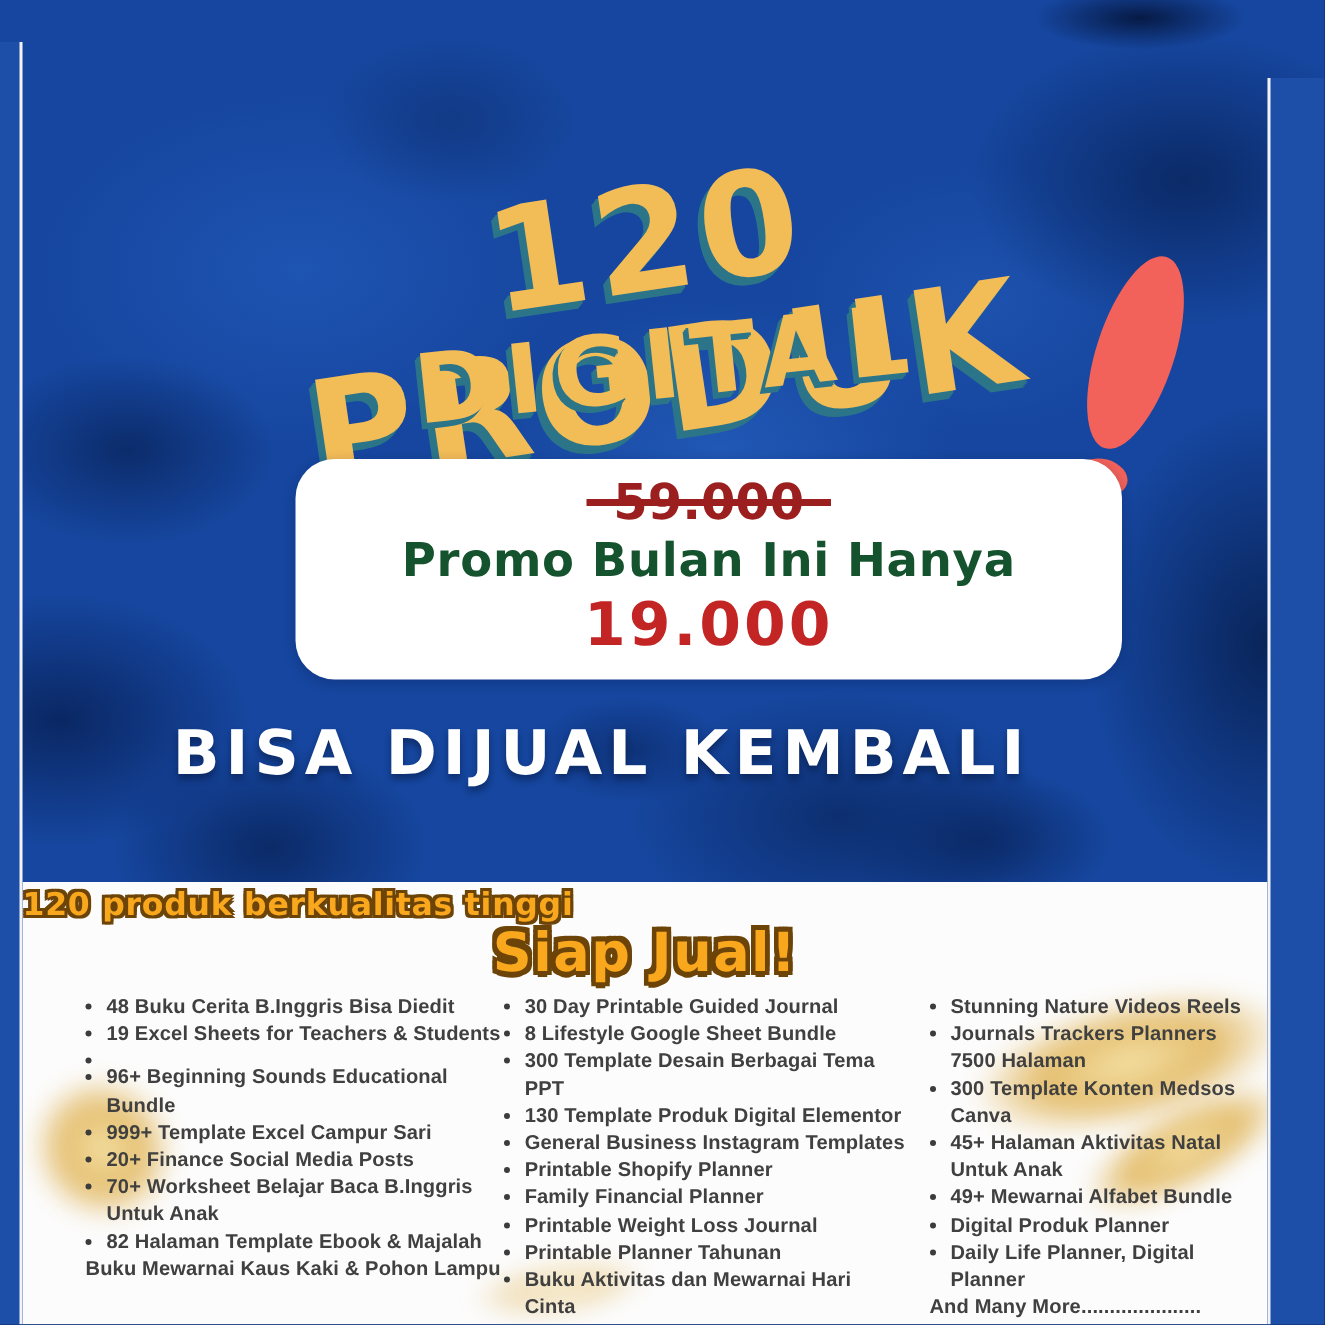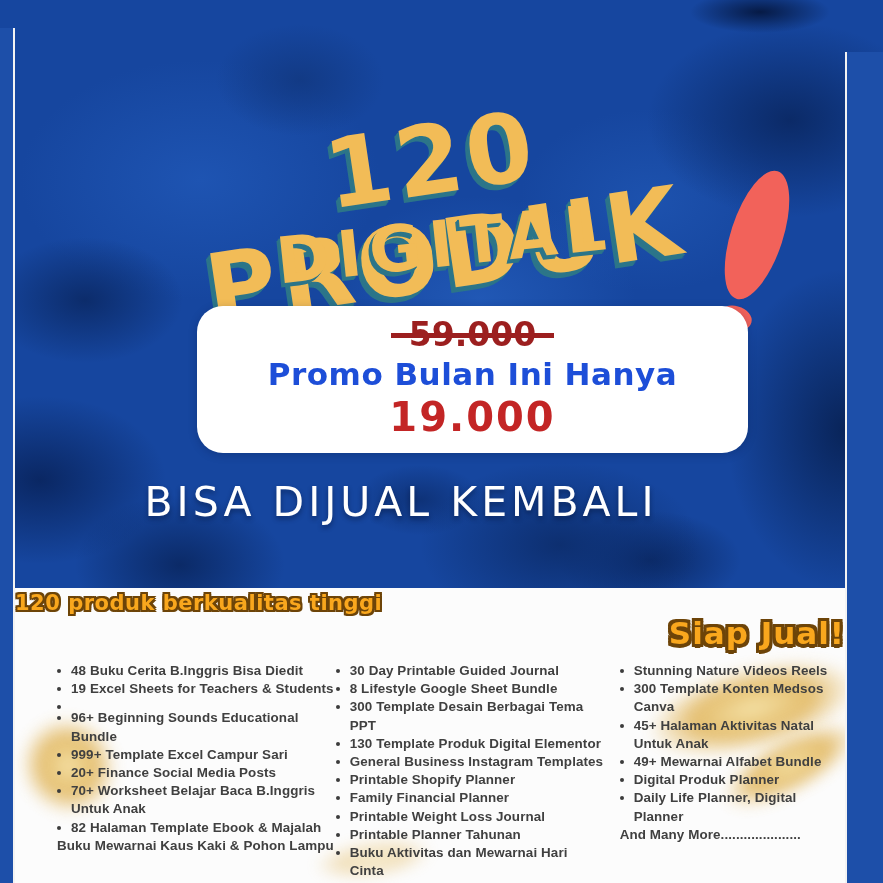--- a/index.html
+++ b/index.html
@@ -44,44 +44,44 @@
   .exclaim .dotp{position:absolute;left:718px;top:306px;width:34px;height:24px;
     background:#f2625a;border-radius:50%;transform:rotate(15deg);}
 
   
   .price-card{position:absolute;left:197px;top:306px;width:551px;height:147px;
     background:#ffffff;border-radius:26px;z-index:5;text-align:center;
     box-shadow:0 2px 8px rgba(5,20,60,.25);padding-top:10px;box-sizing:border-box;}
   .price-old{font-size:33px;font-weight:bold;color:#9c1f1f;line-height:38px;}
   .price-old .strike{display:inline-block;padding:0 18px;
     background:linear-gradient(to bottom,transparent 44%,#9c1f1f 44%,#9c1f1f 57%,transparent 57%);}
-  .price-promo{font-size:31px;font-weight:bold;color:#1d4ed8;line-height:40px;letter-spacing:.5px;}
+  .price-promo{font-size:31px;font-weight:bold;color:#14532d;line-height:40px;letter-spacing:.5px;}
   .price-new{font-size:40px;font-weight:bold;color:#c32525;line-height:46px;letter-spacing:2px;}
 
   
   .resell{position:absolute;left:0;top:478px;width:802px;text-align:center;z-index:3;
-    font-size:41px;font-weight:normal;color:#ffffff;letter-spacing:4px;
+    font-size:41px;font-weight:bold;color:#ffffff;letter-spacing:4px;
     text-shadow:0 3px 5px rgba(5,15,45,.45);}
 
   
   .panel{position:absolute;left:15px;top:588px;width:830px;height:295px;
     background:#fcfcfc;z-index:5;overflow:hidden;}
   .gold{position:absolute;border-radius:50%;filter:blur(7px);opacity:.75;
     background:radial-gradient(closest-side,#f3d98b 0%,#dca93f 55%,rgba(220,169,63,0) 100%);}
   .g1{left:6px;top:128px;width:95px;height:100px;transform:rotate(-35deg);}
   .g2{left:630px;top:78px;width:215px;height:85px;transform:rotate(-14deg);}
   .g3{left:700px;top:150px;width:150px;height:55px;transform:rotate(-28deg);}
   .g4{left:298px;top:252px;width:120px;height:38px;transform:rotate(-8deg);opacity:.35;}
 
   .sec1{position:absolute;left:0;top:3px;width:100%;
     font-size:21px;font-weight:bold;letter-spacing:.5px;color:#f9a71d;
     text-shadow:-2px -2px 0 #6d4408,2px -2px 0 #6d4408,-2px 2px 0 #6d4408,2px 2px 0 #6d4408,
                 -2px 0 0 #6d4408,2px 0 0 #6d4408,0 -2px 0 #6d4408,0 2px 0 #6d4408;}
-  .sec2{position:absolute;left:0;top:27px;width:100%;text-align:right;
-    font-size:31px;font-weight:bold;letter-spacing:1px;color:#f9a71d;
+  .sec2{position:absolute;left:0;top:27px;width:100%;text-align:center;
+    font-size:36px;font-weight:bold;letter-spacing:1px;color:#f9a71d;
     text-shadow:-3px -3px 0 #6d4408,3px -3px 0 #6d4408,-3px 3px 0 #6d4408,3px 3px 0 #6d4408,
                 -3px 0 0 #6d4408,3px 0 0 #6d4408,0 -3px 0 #6d4408,0 4px 0 #6d4408;}
 
   .cols{position:absolute;left:0;top:74px;width:100%;display:flex;}
   ul.col{list-style:none;margin:0;padding:0;font-family:"Liberation Sans",sans-serif;
     font-size:13.4px;font-weight:bold;color:#404040;line-height:18.2px;letter-spacing:.1px;
     position:relative;z-index:2;}
   ul.c1{margin-left:42px;width:282px;}
   ul.c2{margin-left:0px;width:272px;}
   ul.c3{margin-left:15px;width:228px;}
@@ -207,20 +207,24 @@
             <span>Template Buku Fisik Kirim Ke Penerbit</span>
           </li>
         </ul>
       <ul class="col c3">
           <li>
             <span class="dot"></span>
             <span>Stunning Nature Videos Reels</span>
           </li>
           <li>
             <span class="dot"></span>
+            <span>Journals Trackers Planners 7500 Halaman</span>
+          </li>
+          <li>
+            <span class="dot"></span>
             <span>300 Template Konten Medsos Canva</span>
           </li>
           <li>
             <span class="dot"></span>
             <span>45+ Halaman Aktivitas Natal Untuk Anak</span>
           </li>
           <li>
             <span class="dot"></span>
             <span>49+ Mewarnai Alfabet Bundle</span>
           </li>

